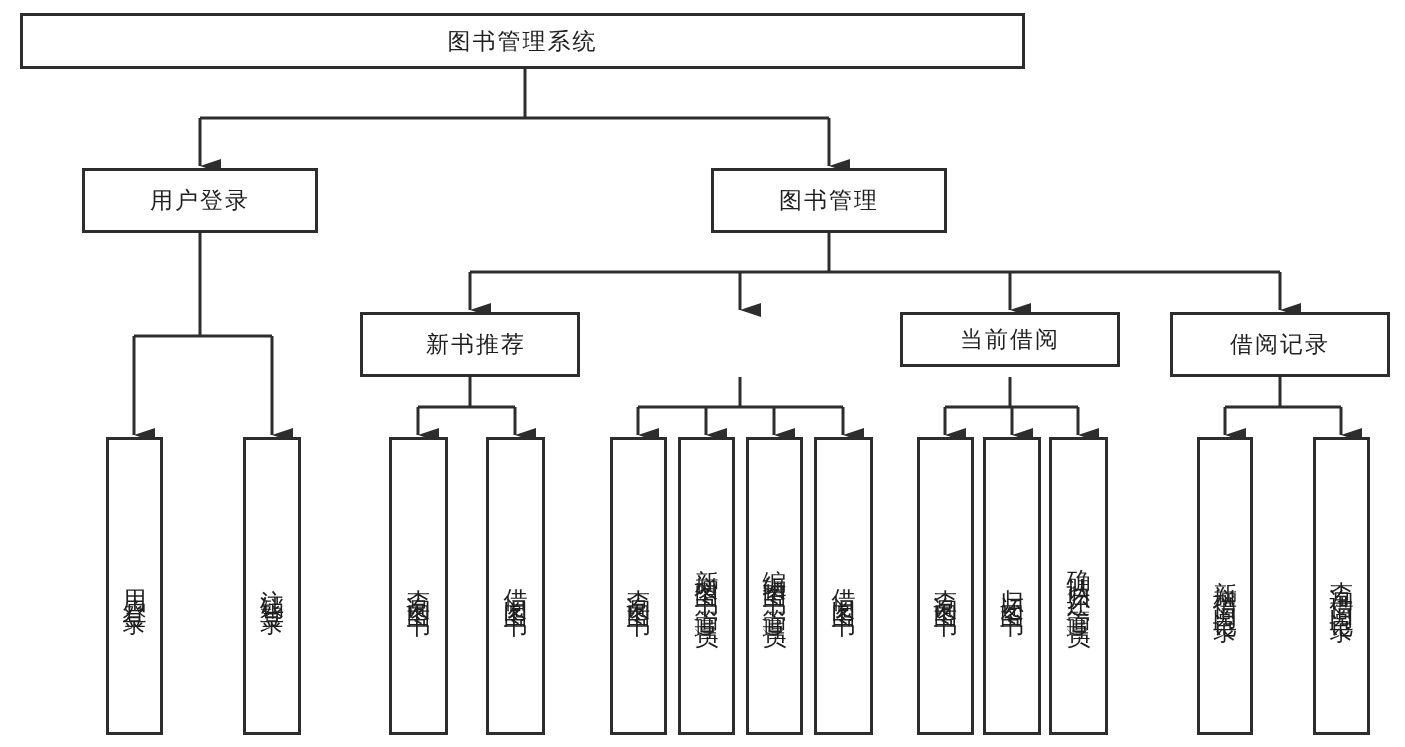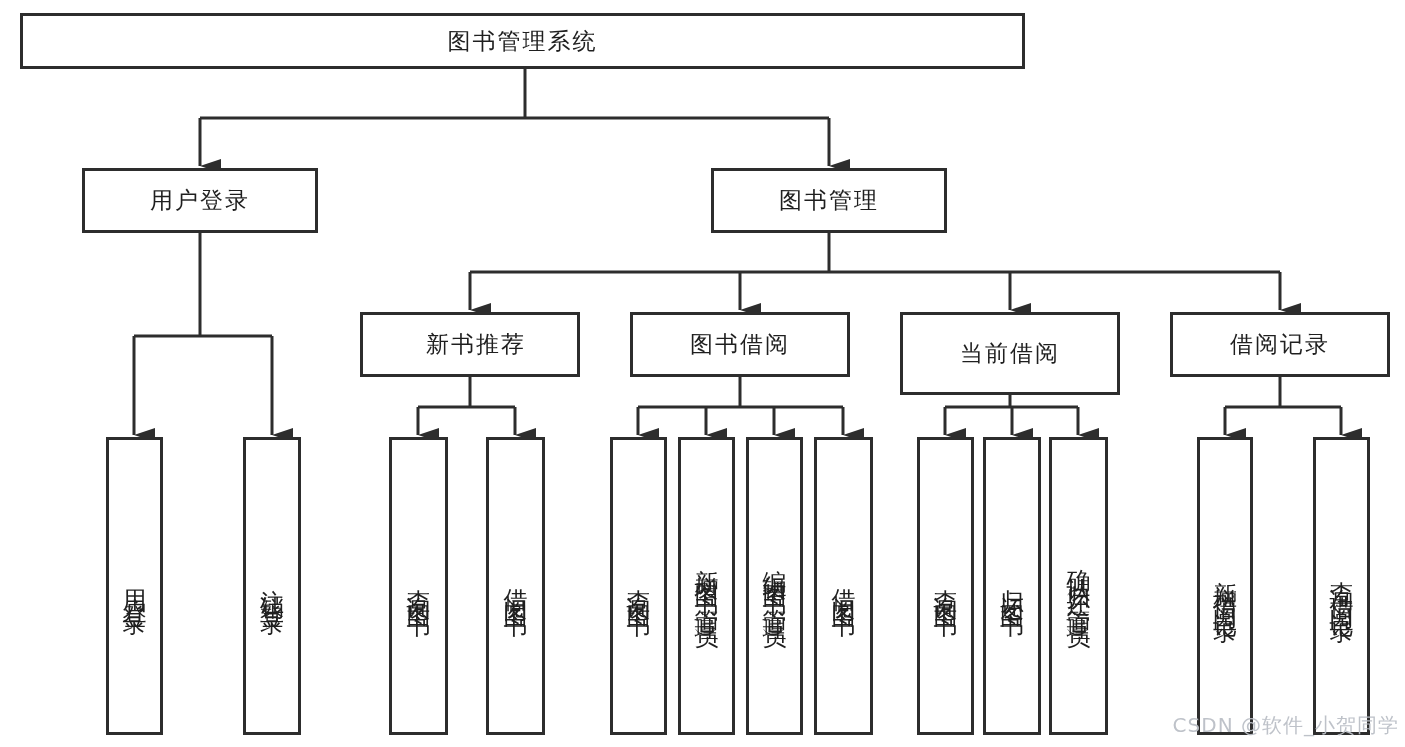--- a/index.html
+++ b/index.html
@@ -135,24 +135,21 @@
   <div class="node h" style="left:82px; top:168px; width:236px; height:65px;">
     <span>用户登录</span>
   </div>
   <div class="node h" style="left:711px; top:168px; width:236px; height:65px;text-align:right;">
     <span>图书管理</span>
   </div>
 
   <div class="node h" style="left:360px; top:312px; width:220px; height:65px;padding-left:12px;">
     <span>新书推荐</span>
   </div>
-  <div class="node h" style="left:630px; top:312px; width:220px; height:65px;">
-    <span>图书借阅</span>
-  </div>
-  <div class="node h" style="left:900px; top:312px; width:220px; height:83px;">
+  <div class="node h" style="left:900px; top:312px; width:220px; height:55px;">
     <span>当前借阅</span>
   </div>
   <div class="node h" style="left:1170px; top:312px; width:220px; height:65px;">
     <span>借阅记录</span>
   </div>
 
   <div class="node v" style="left:106px; top:437px; width:57px; height:298px;">
     <span>用户登录</span>
   </div>
   <div class="node v" style="left:243px; top:437px; width:58px; height:298px;">
@@ -189,15 +186,14 @@
     <span>确认归还（管理员）</span>
   </div>
 
   <div class="node v" style="left:1197px; top:437px; width:56px; height:298px;">
     <span>新增借阅记录</span>
   </div>
   <div class="node v" style="left:1313px; top:437px; width:57px; height:298px;">
     <span>查询借阅记录</span>
   </div>
 
-  <div class="watermark">CSDN @软件_小贺同学</div>
 
 </div>
 
 </body></html>

